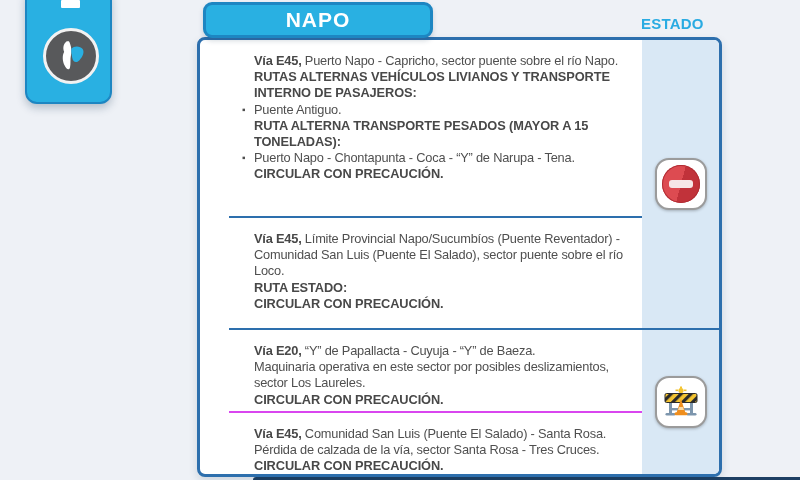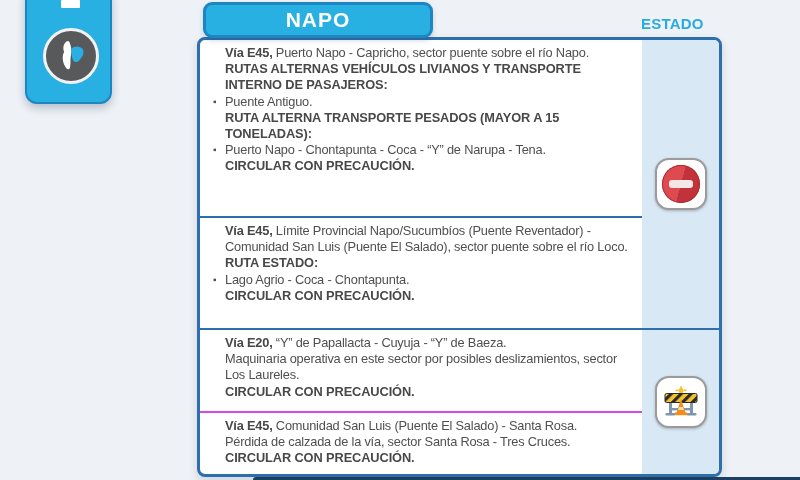--- a/index.html
+++ b/index.html
@@ -53,21 +53,21 @@
   }
   .text-col { position:absolute; left:0; top:0; bottom:0; right:77px; }
   .estado-col {
     position:absolute; right:0; top:0; bottom:0; width:77px;
     background:#d9e8f5; border-radius:0 5px 5px 0;
   }
   .estado-cell { display:flex; align-items:center; justify-content:center; box-sizing:border-box; }
   .cell1 { height:290px; border-bottom:2px solid #2d6fad; }
   .cell2 { height:144px; }
 
-  .sec { box-sizing:border-box; padding:5px 8px 0 25px; }
+  .sec { box-sizing:border-box; padding:13px 8px 0 25px;margin-left:29px; }
   .sec1 { height:178px; border-bottom:2px solid #2d6fad; }
   .sec2 { height:112px; border-bottom:2px solid #2d6fad; }
   .sec3 { height:83px;  border-bottom:2px solid #d946ef; }
   .sec4 { height:45px;border-radius:17px; }
 
   .ln { margin:0; font-size:12.8px; line-height:16.2px; color:#4f4f4f; letter-spacing:-0.2px; }
   .ln b, .strong { font-weight:bold; color:#484848; }
   .strong { letter-spacing:-0.1px; }
   .bullet { position:relative; }
   .bullet::before {
@@ -128,21 +128,20 @@
         <p class="ln strong">RUTAS ALTERNAS VEHÍCULOS LIVIANOS Y TRANSPORTE INTERNO DE PASAJEROS:</p>
         <p class="ln bullet">Puente Antiguo.</p>
         <p class="ln strong">RUTA ALTERNA TRANSPORTE PESADOS (MAYOR A 15 TONELADAS):</p>
         <p class="ln bullet">Puerto Napo - Chontapunta - Coca - “Y” de Narupa - Tena.</p>
         <p class="ln strong">CIRCULAR CON PRECAUCIÓN.</p>
       </section>
 
       <section class="sec sec2">
         <p class="ln"><b>Vía E45,</b><span> Límite Provincial Napo/Sucumbíos (Puente Reventador) - Comunidad San Luis (Puente El Salado), sector puente sobre el río Loco.</span></p>
         <p class="ln strong">RUTA ESTADO:</p>
-        <p class="ln bullet">Lago Agrio - Coca - Chontapunta.</p>
         <p class="ln strong">CIRCULAR CON PRECAUCIÓN.</p>
       </section>
 
       <section class="sec sec3">
         <p class="ln"><b>Vía E20,</b><span> “Y” de Papallacta - Cuyuja - “Y” de Baeza.</span></p>
         <p class="ln">Maquinaria operativa en este sector por posibles deslizamientos, sector Los Laureles.</p>
         <p class="ln strong">CIRCULAR CON PRECAUCIÓN.</p>
       </section>
 
       <section class="sec sec4">

